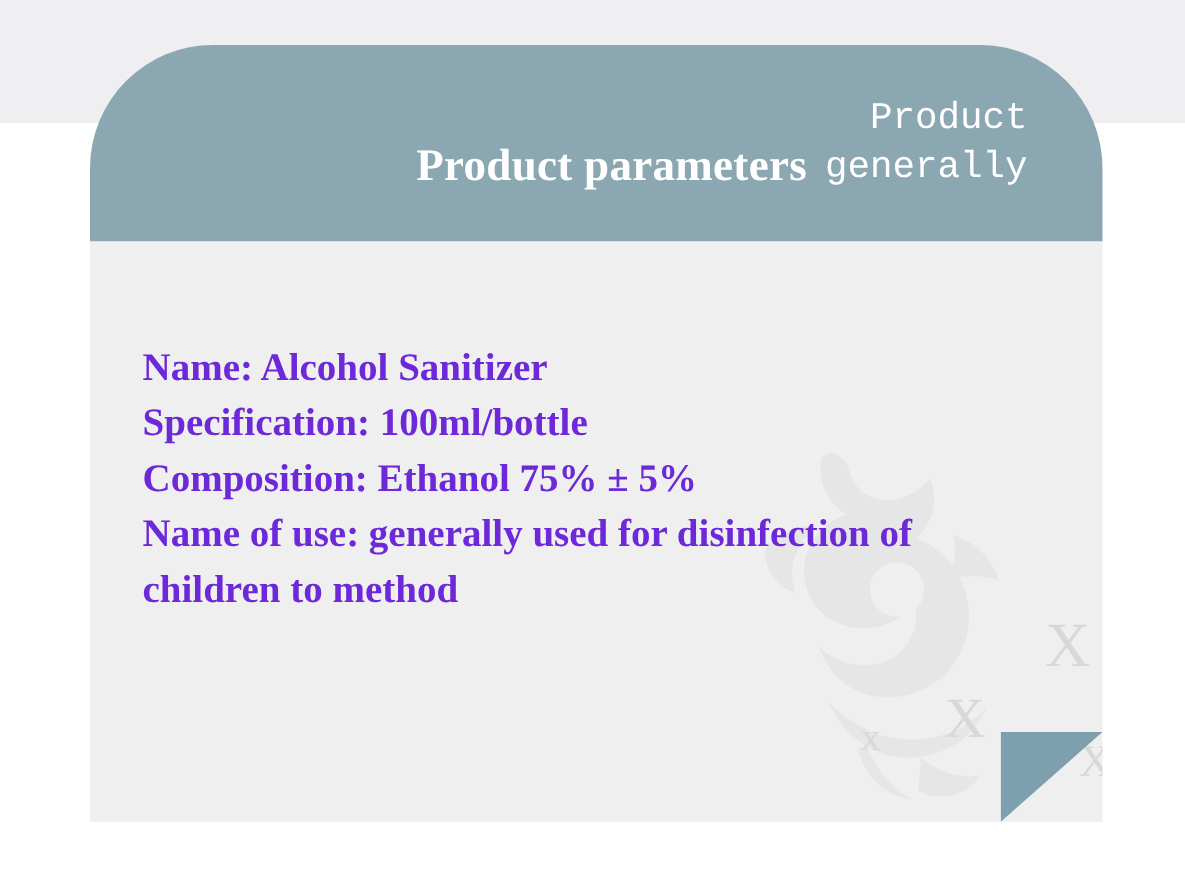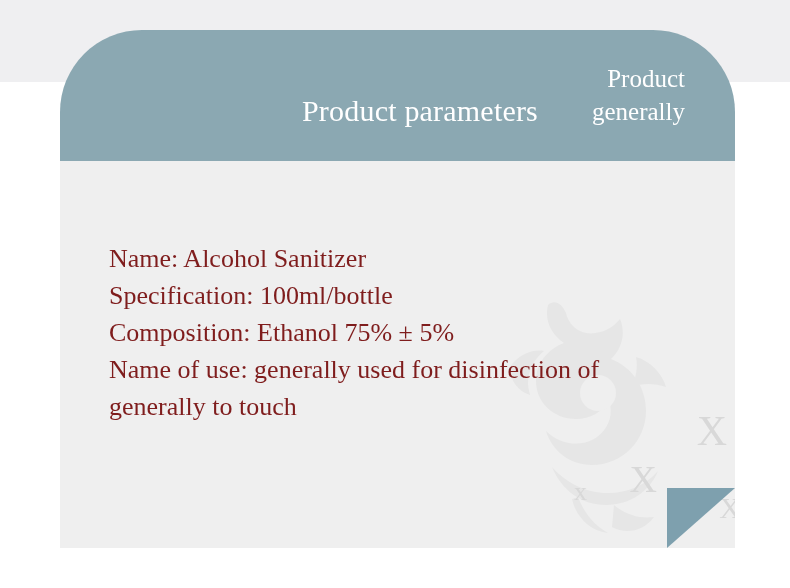--- a/index.html
+++ b/index.html
@@ -56,35 +56,35 @@
   }
 
   .header-title {
     position: absolute;
     left: 0;
     top: 66px;
     width: 478px;
     text-align: right;
     color: #ffffff;
     font-family: "Liberation Serif", "DejaVu Serif", serif;
-    font-weight: normal;
+    font-weight: bold;
     font-size: 30px;
     line-height: 30px;
     letter-spacing: 0.2px;
     white-space: nowrap;
   }
 
   .header-sublabel {
     position: absolute;
     left: 430px;
     top: 32px;
     width: 195px;
     text-align: right;
     color: #ffffff;
-    font-family: Liberation Serif, serif;
+    font-family: Liberation Mono, monospace;
     font-weight: 400;
     font-size: 25px;
     line-height: 33px;
   }
   .header-sublabel .l2 { display: block; }
 
   .card-body {
     position: absolute;
     left: 0;
     top: 131px;
@@ -116,26 +116,26 @@
   .wm-x2 { right: 78px; top: 296px; font-size: 38px; }
   .wm-x3 { right: 148px; top: 316px; font-size: 26px; }
   .wm-x4 { right: -6px; top: 330px; font-size: 30px; }
 
   
   .spec-list {
     position: absolute;
     left: 35px;
     top: 65px;
     width: 610px;
-    margin: 14px;
+    margin: 0;
     padding: 0;
     list-style: none;
-    color: #7f1d1d;
+    color: #6d28d9;
     font-family: "Liberation Serif", "DejaVu Serif", serif;
-    font-weight: normal;
+    font-weight: bold;
     font-size: 26px;
     line-height: 37px;
   }
   .spec-list li {
     margin: 0;
     padding: 0;
     white-space: pre-wrap;
   }
 
   
@@ -195,20 +195,20 @@
       <span class="watermark-x wm-x1">X</span>
       <span class="watermark-x wm-x2">X</span>
       <span class="watermark-x wm-x3">x</span>
       <span class="watermark-x wm-x4">X</span>
 
       <ul class="spec-list">
         <li>Name: Alcohol Sanitizer</li>
         <li>Specification: 100ml/bottle</li>
         <li>Composition: Ethanol 75% ± 5%</li>
         <li>Name of use: generally used for disinfection of</li>
-        <li>generally to touch</li>
+        <li>children to method</li>
       </ul>
 
       <div class="corner-fold"></div>
     </div>
 
   </div>
 </div>
 
 </body></html>

